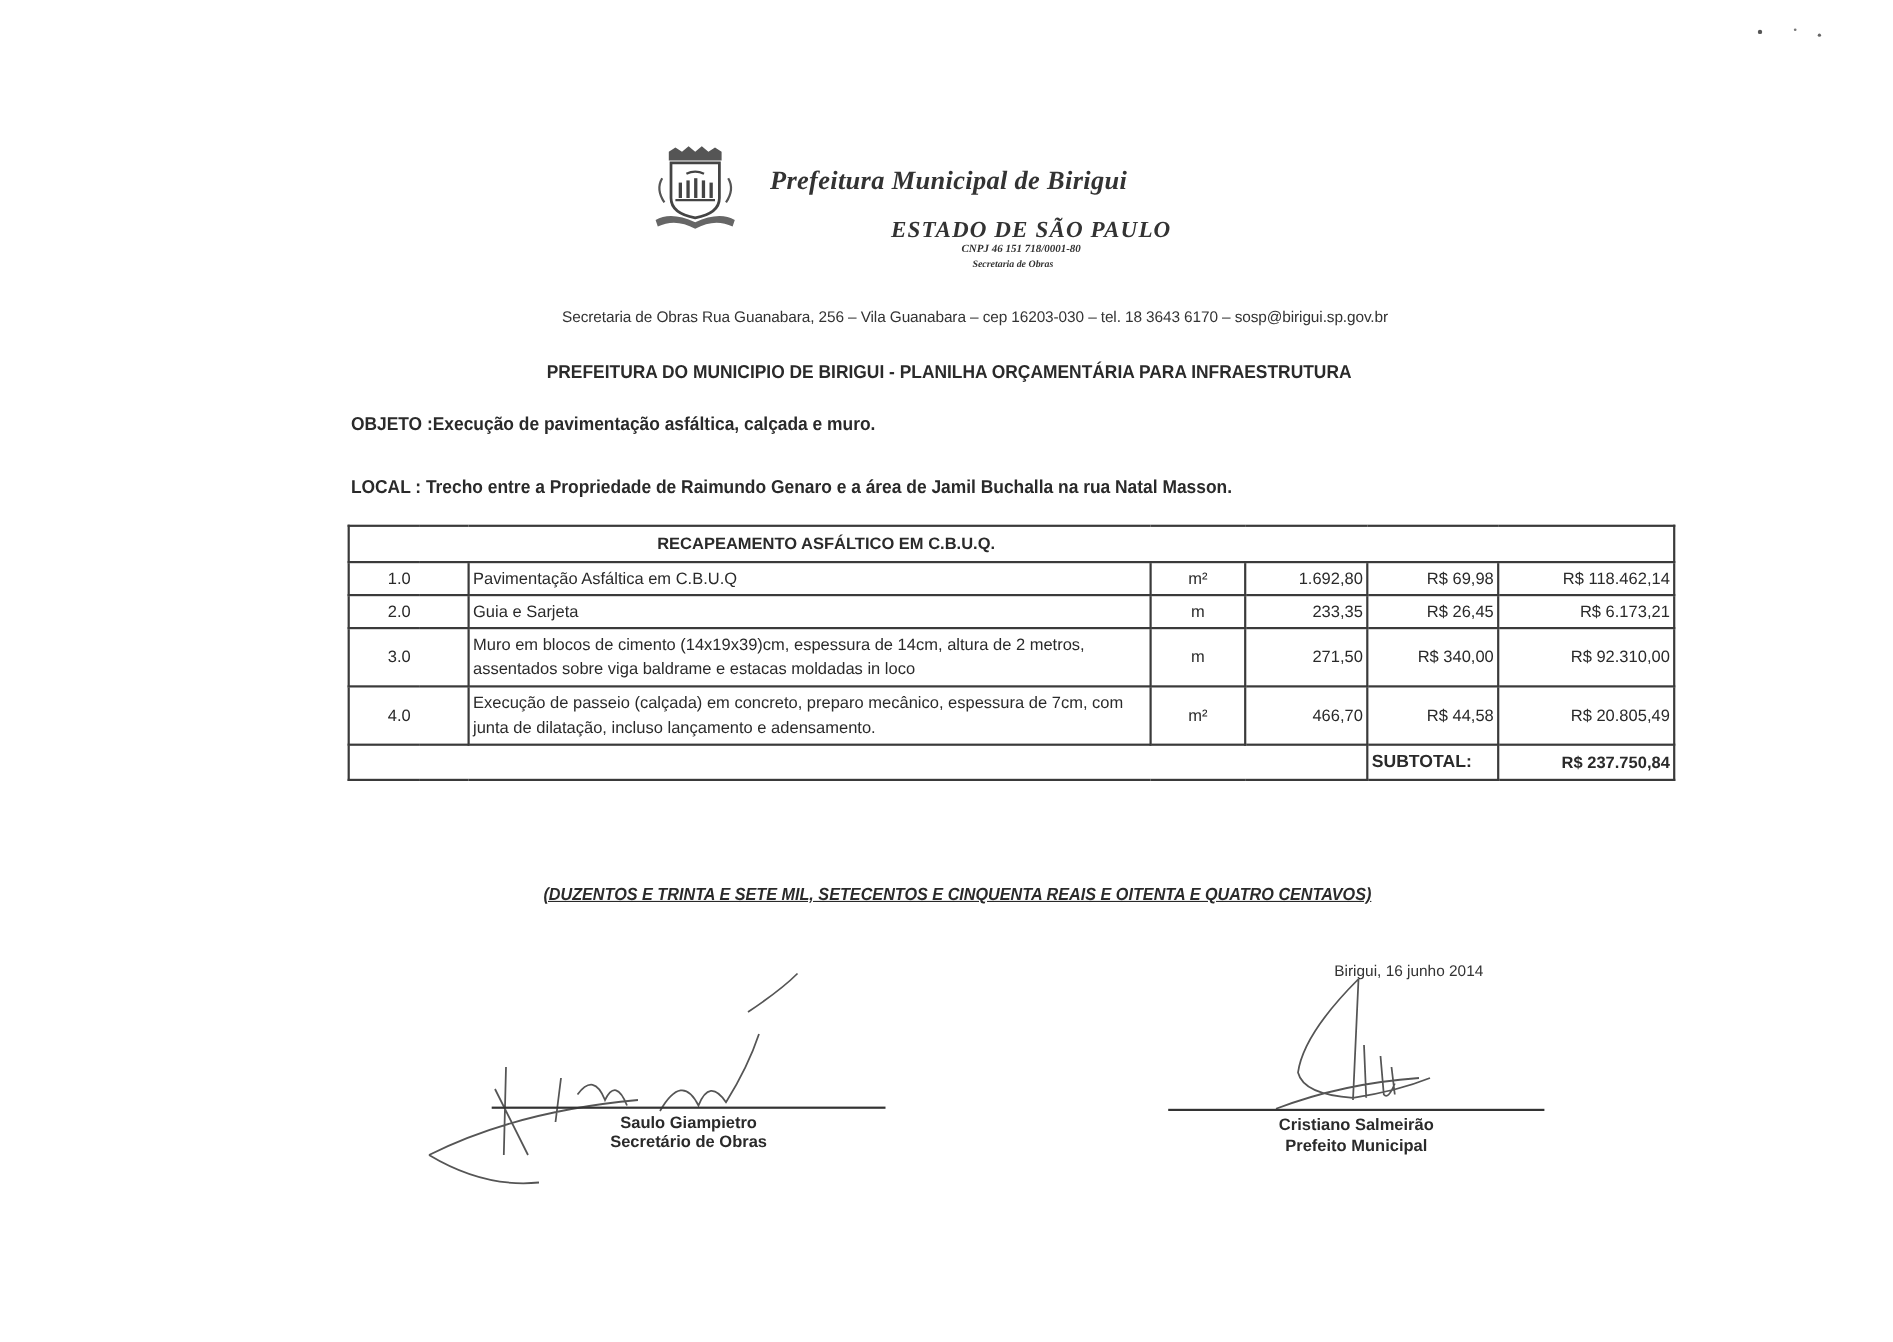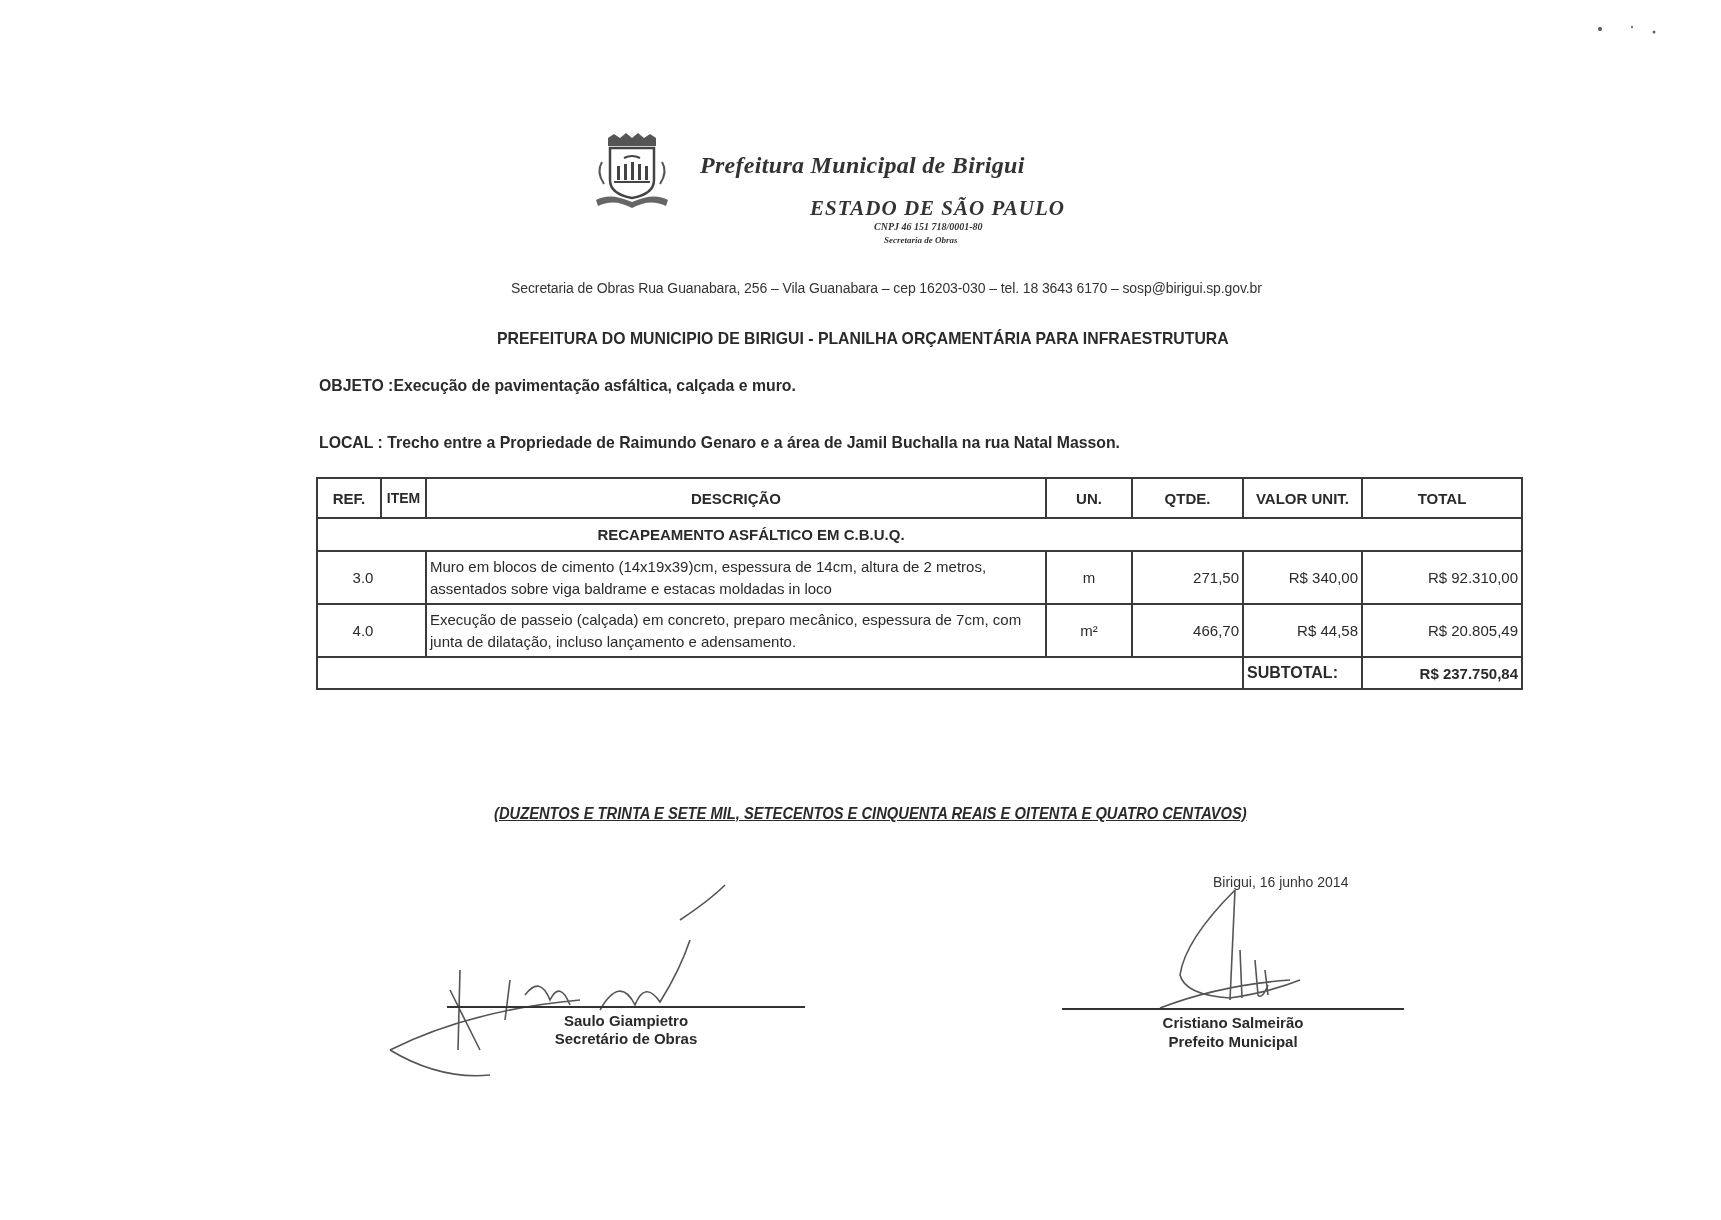--- a/index.html
+++ b/index.html
@@ -113,31 +113,38 @@
   <colgroup>
     <col style="width:64px">
       <col style="width:45px">
       <col style="width:620px">
       <col style="width:86px">
     <col style="width:111px">
       <col style="width:119px">
       <col style="width:160px">
   </colgroup>
   <tbody>
-      <tr>
-    <th>REF.</th>
-    <th style="padding:0;font-size:14px">ITEM</th>
-    <th>DESCRIÇÃO</th>
-    <th>UN.</th>
-    <th>QTDE.</th>
-    <th>VALOR UNIT.</th>
-    <th>TOTAL</th>
-  </tr>
   <tr class="row-section">
     <td colspan="7" style="padding-right:340px">RECAPEAMENTO ASFÁLTICO EM C.B.U.Q.</td>
+  </tr>
+  <tr class="row-item-1">
+    <td colspan="2" class="c ref">1.0</td>
+    <td class="l">Pavimentação Asfáltica em C.B.U.Q</td>
+    <td class="c">m²</td>
+    <td class="r">1.692,80</td>
+    <td class="r">R$ 69,98</td>
+    <td class="r">R$ 118.462,14</td>
+  </tr>
+  <tr class="row-item-2">
+    <td colspan="2" class="c ref">2.0</td>
+    <td class="l">Guia e Sarjeta</td>
+    <td class="c">m</td>
+    <td class="r">233,35</td>
+    <td class="r">R$ 26,45</td>
+    <td class="r">R$ 6.173,21</td>
   </tr>
   <tr class="row-item-2l">
     <td colspan="2" class="c ref">3.0</td>
     <td class="l desc">Muro em blocos de cimento (14x19x39)cm, espessura de 14cm, altura de 2 metros, assentados sobre viga baldrame e estacas moldadas in loco</td>
     <td class="c">m</td>
     <td class="r">271,50</td>
     <td class="r">R$ 340,00</td>
     <td class="r">R$ 92.310,00</td>
   </tr>
   <tr class="row-item-2l">

